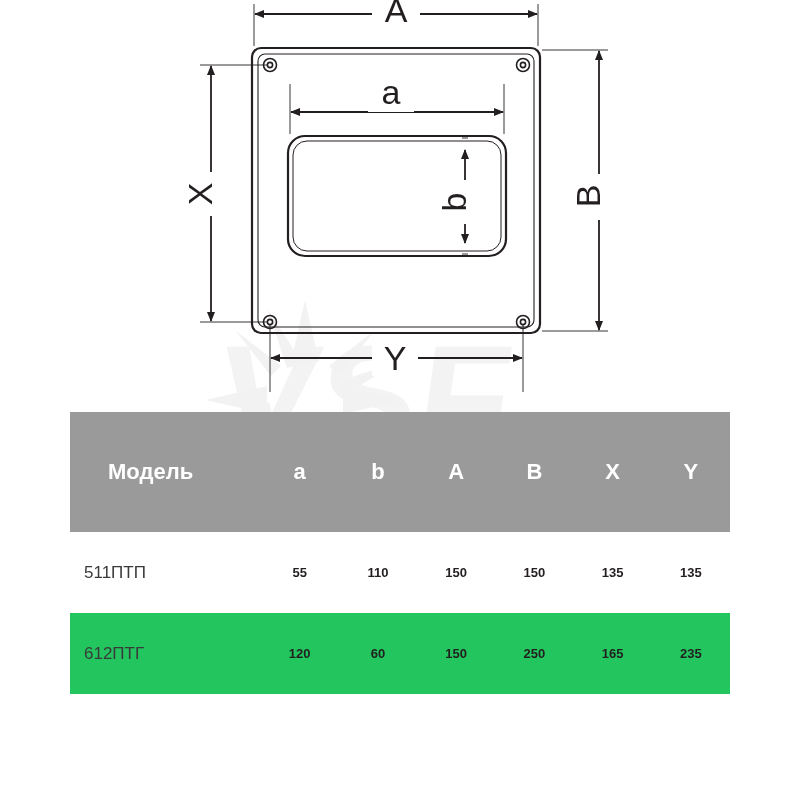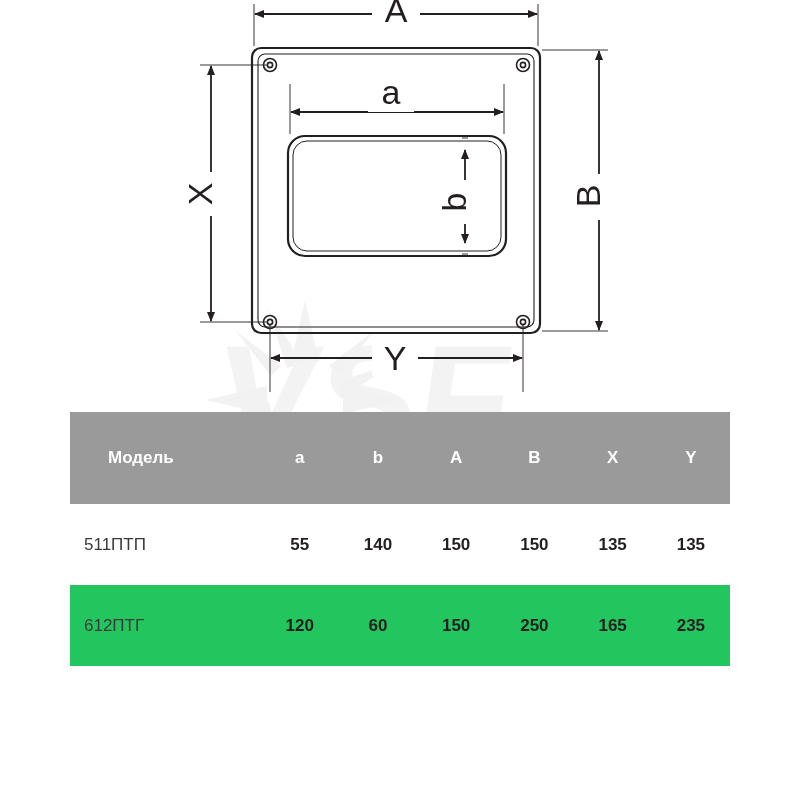--- a/index.html
+++ b/index.html
@@ -52,44 +52,44 @@
     border: none;
     padding: 0;
     height: 81px;
     vertical-align: middle;
     text-align: center;
     color: #231f20;
   }
   .spec-table thead th {
     background: #9a9a9a;
     color: #ffffff;
-    font-size: 17px;
+    font-size: 22px;
     font-weight: bold;
-    height: 92px;
+    height: 120px;
   }
   .spec-table thead th.model-col {
     text-align: left;
     padding-left: 38px;
   }
   .spec-table tbody tr.odd td {
     background: #ffffff;
   }
   .spec-table tbody tr.even td {
     background: #22c55e;
   }
   .spec-table tbody td.model-col {
     text-align: left;
     padding-left: 14px;
     font-size: 17px;
     font-weight: normal;
     color: #3a3a3a;
     margin-top: 28px;
   }
   .spec-table tbody td.num {
-    font-size: 17px;
+    font-size: 13px;
     font-weight: bold;
   }
   col.c-model { width: 190px; }
   col.c-dim   { width: 78px; }
 </style>
 </head>
 <body>
 
 <div id="page">
 
@@ -222,21 +222,21 @@
         <th>A</th>
         <th>B</th>
         <th>X</th>
         <th>Y</th>
       </tr>
     </thead>
     <tbody>
       <tr class="odd">
         <td class="model-col">511ПТП</td>
         <td class="num">55</td>
-        <td class="num">140</td>
+        <td class="num">110</td>
         <td class="num">150</td>
         <td class="num">150</td>
         <td class="num">135</td>
         <td class="num">135</td>
       </tr>
       <tr class="even">
         <td class="model-col">612ПТГ</td>
         <td class="num">120</td>
         <td class="num">60</td>
         <td class="num">150</td>

